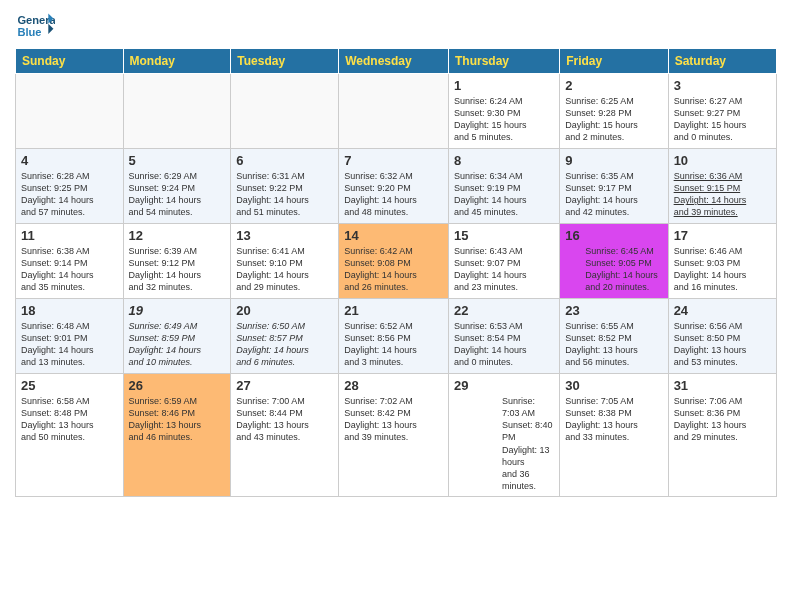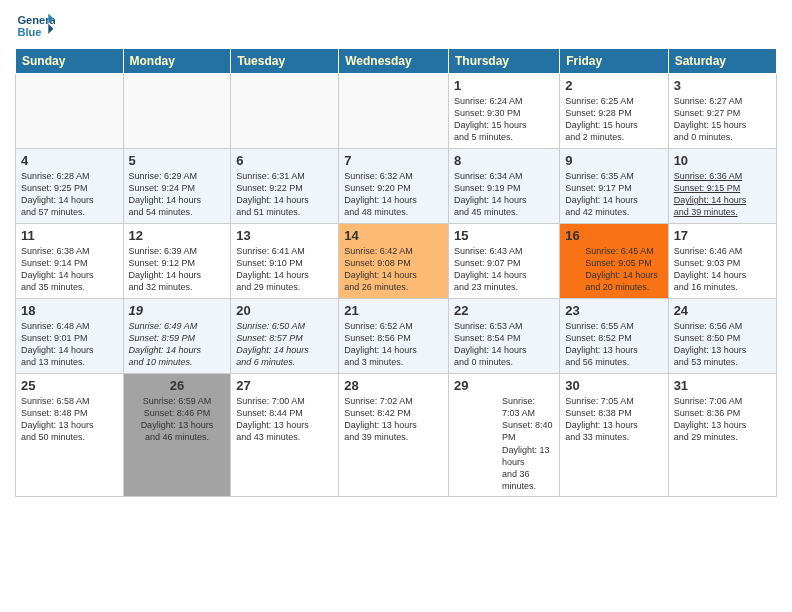--- a/index.html
+++ b/index.html
@@ -11,21 +11,21 @@
     
     .logo { display: flex; align-items: center; }
     .logo-icon { width: 40px; height: 30px; margin-right: 2px; }
     
     .title-section { text-align: right; }
     .month-year { font-size: 36px; font-weight: 300; color: #333; line-height: 1; }
     .location { font-size: 16px; color: #555; margin-top: 2px; }
     
     table { width: 100%; border-collapse: collapse; font-size: 9.5px; }
     
-    .day-header { background: #2471a3; color: #fef9c3; text-align: left; padding: 5px 6px; font-size: 12px; font-weight: bold; border: 1px solid #fff; }
+    .day-header { background: #2471a3; color: #fde047; text-align: left; padding: 5px 6px; font-size: 12px; font-weight: bold; border: 1px solid #fff; }
     
     td { border: 1px solid #ccc; vertical-align: top; padding: 4px 5px; width: 113px; min-height: 75px; height: 75px; }
     
     .date-num { font-size: 13px; font-weight: bold; color: #333; display: block; margin-bottom: 2px; }
     .cell-info { color: #333; line-height: 1.35; font-size: 9px; }
     tr:nth-child(even) td { background: #f5f8fc; }
     tr:nth-child(odd) td { background: #ffffff; }
     thead tr th { background: #2471a3 !important; }
   </style>
 </head>
@@ -168,21 +168,21 @@
 Daylight: 14 hours
 and 26 minutes.</div>
           </td>
           <td style="background: rgb(255, 255, 255);">
             <span class="date-num">15</span>
             <div class="cell-info" style="white-space: pre-line;">Sunrise: 6:43 AM
 Sunset: 9:07 PM
 Daylight: 14 hours
 and 23 minutes.</div>
           </td>
-          <td style="background: #f97316;">
+          <td style="background: #d946ef;">
             <span class="date-num">16</span>
             <div class="cell-info" style="white-space: pre-line; margin-left: 20px;">Sunrise: 6:45 AM
 Sunset: 9:05 PM
 Daylight: 14 hours
 and 20 minutes.</div>
           </td>
           <td style="background: rgb(255, 255, 255);">
             <span class="date-num">17</span>
             <div class="cell-info" style="white-space: pre-line;">Sunrise: 6:46 AM
 Sunset: 9:03 PM
@@ -242,21 +242,21 @@
           </td>
         </tr>
         <tr>
           <td style="background: rgb(255, 255, 255);">
             <span class="date-num">25</span>
             <div class="cell-info" style="white-space: pre-line;">Sunrise: 6:58 AM
 Sunset: 8:48 PM
 Daylight: 13 hours
 and 50 minutes.</div>
           </td>
-          <td style="background: #a3a3a3; text-align: center;">
+          <td style="background: #fdba74;">
             <span class="date-num">26</span>
             <div class="cell-info" style="white-space: pre-line;">Sunrise: 6:59 AM
 Sunset: 8:46 PM
 Daylight: 13 hours
 and 46 minutes.</div>
           </td>
           <td style="background: rgb(255, 255, 255);">
             <span class="date-num">27</span>
             <div class="cell-info" style="white-space: pre-line;">Sunrise: 7:00 AM
 Sunset: 8:44 PM

